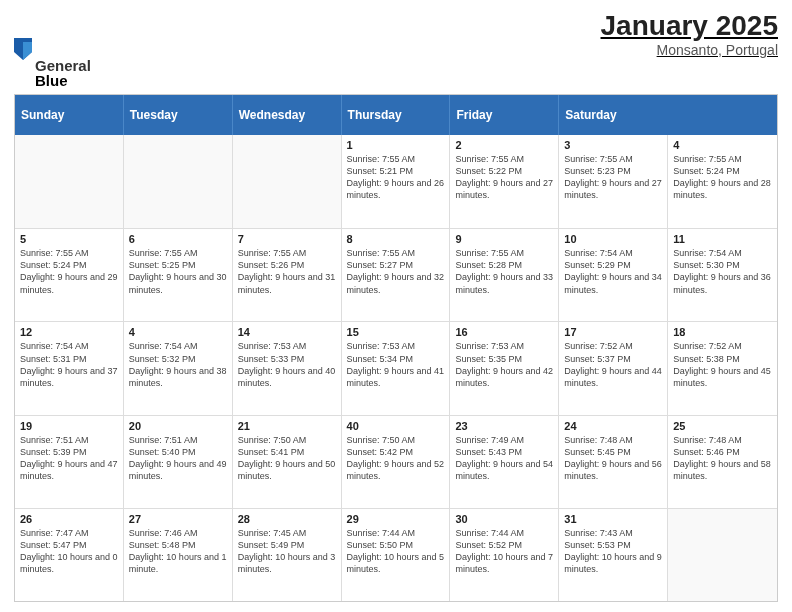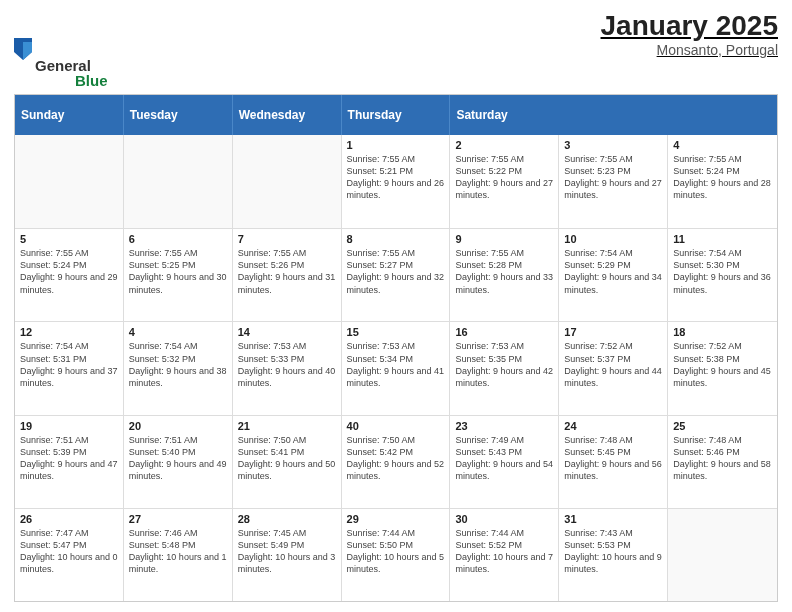--- a/index.html
+++ b/index.html
@@ -34,22 +34,21 @@
     }
     .logo-general {
       font-size: 15px;
       font-weight: bold;
       color: #333;
       margin-top: 48px;
     }
     .logo-blue {
       font-size: 15px;
       font-weight: bold;
-      color: #15803d;
-      margin-left: 40px;
+      color: #000000;
     }
     .logo-icon {
       width: 18px;
       height: 22px;
       margin-right: 3px;
     }
     .title-area {
       text-align: right;
       text-decoration: underline;
     }
@@ -136,20 +135,21 @@
       <div class="subtitle">Monsanto, Portugal</div>
     </div>
   </div>
 
   <div class="calendar">
     <div class="cal-header">
     <div class="cal-header-cell">Sunday</div>
         <div class="cal-header-cell">Tuesday</div>
         <div class="cal-header-cell">Wednesday</div>
         <div class="cal-header-cell">Thursday</div>
+        <div class="cal-header-cell">Friday</div>
         <div class="cal-header-cell">Saturday</div>
       </div>
     <div class="cal-body">
     <div class="cal-row">
           <div class="cal-cell empty"></div>
           <div class="cal-cell empty"></div>
           <div class="cal-cell empty"></div>
           <div class="cal-cell">
             <span class="day-num">1</span>
             <div class="day-info">Sunrise: 7:55 AM<br>Sunset: 5:21 PM<br>Daylight: 9 hours and 26 minutes.</div>

